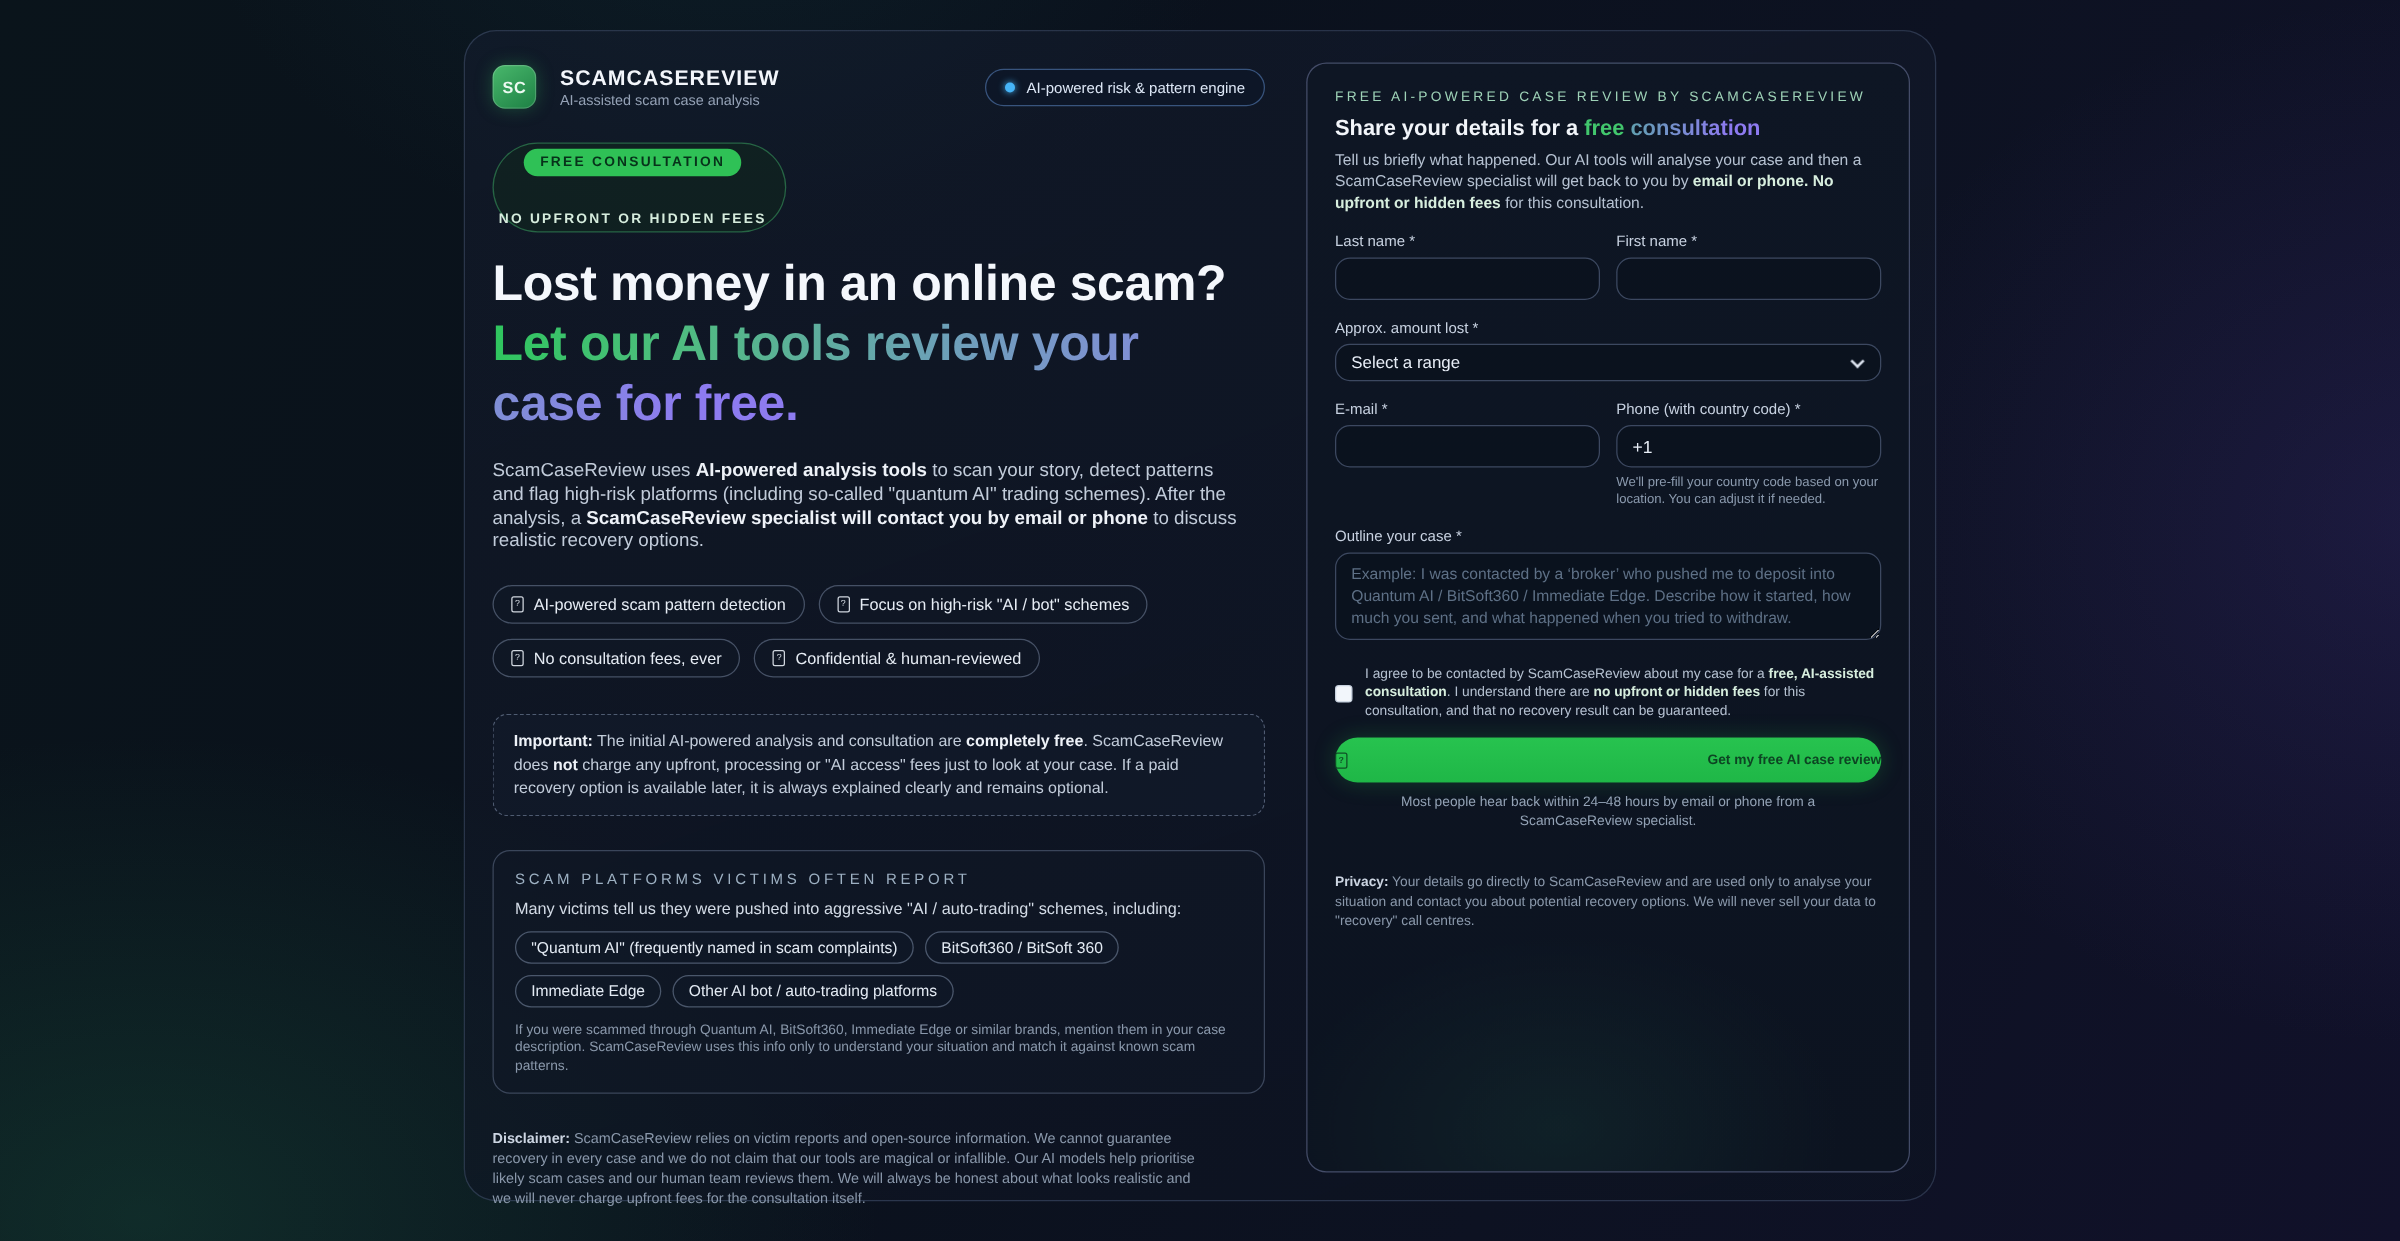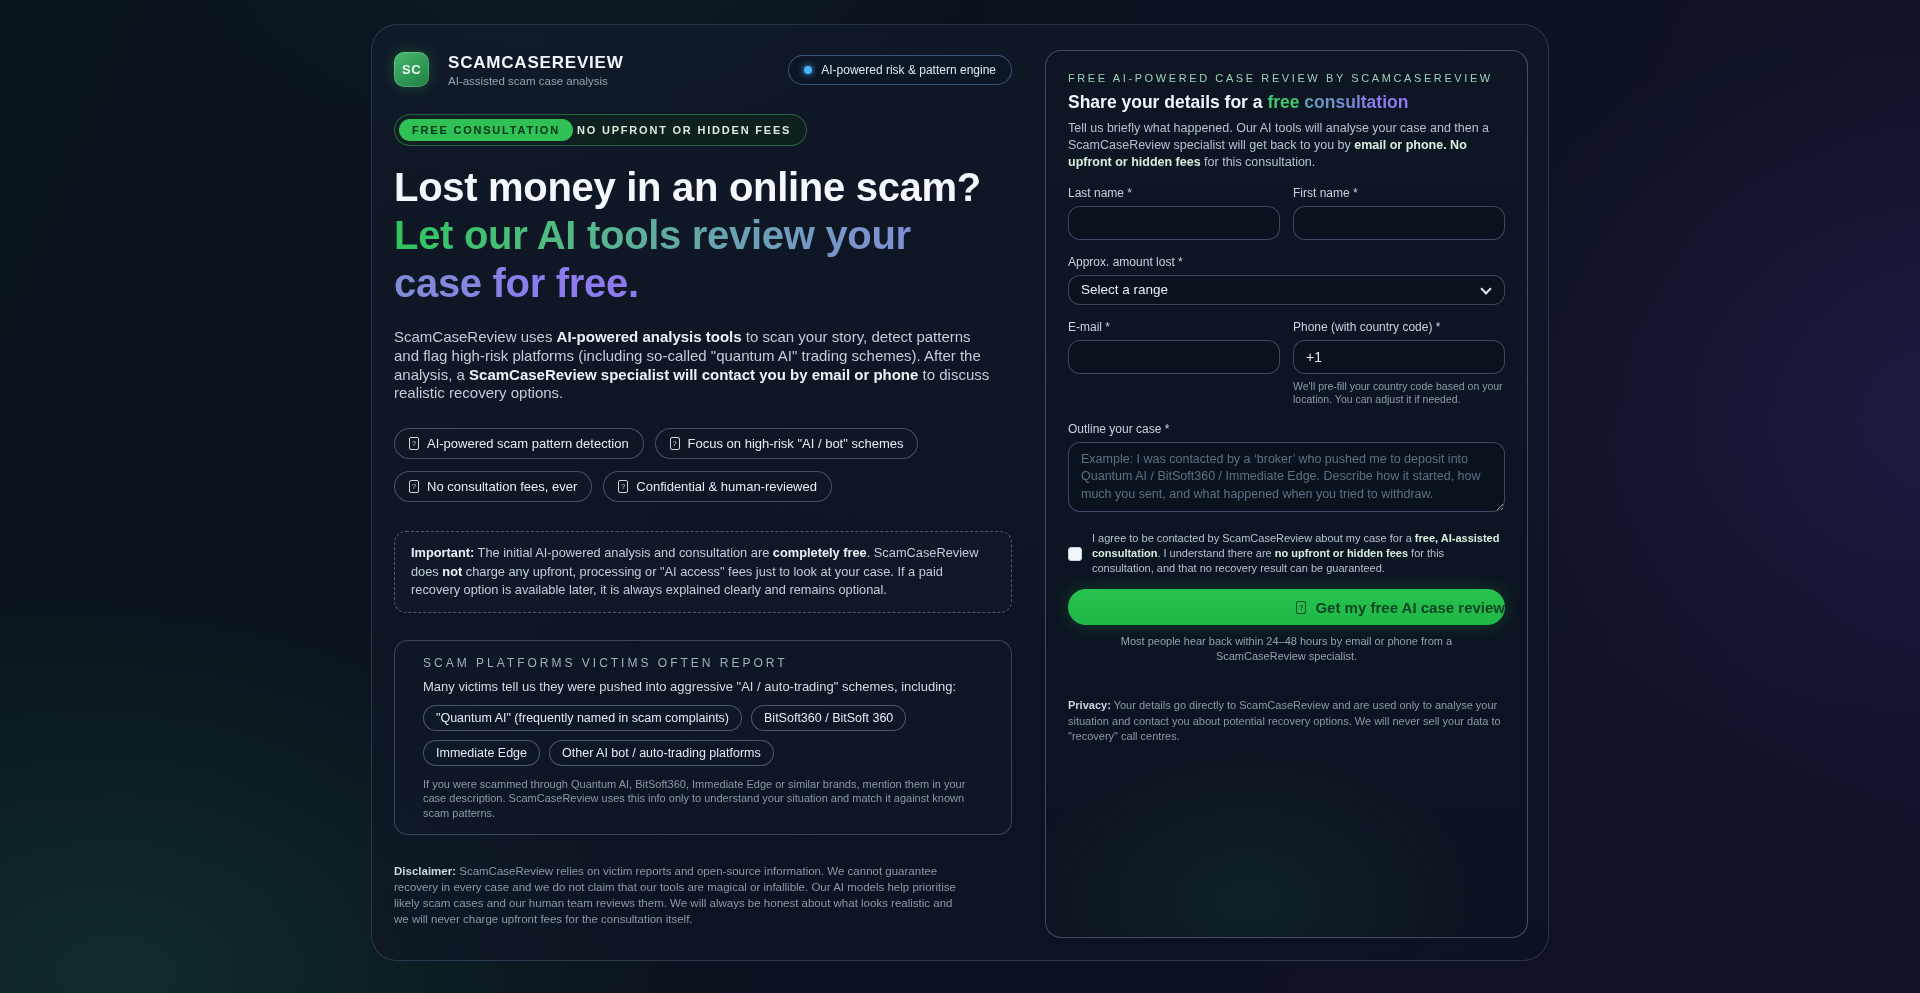--- a/index.html
+++ b/index.html
@@ -39,25 +39,25 @@
   .engine-badge {
     display:inline-flex; align-items:center; gap:9px;
     border:1px solid rgba(92,134,196,0.55);
     background:rgba(13,23,40,0.8);
     border-radius:999px; padding:7px 15px;
     font-size:12px; color:#dde7f6;
   }
   .dot { width:8px; height:8px; border-radius:50%; background:#46b4f7; box-shadow:0 0 6px #46b4f7; }
 
   .hero-pill {
-    display:inline-flex; align-items:center; gap:4px;
+    display:inline-flex; align-items:center; gap:28px;
     margin-top:27px;
     border:1px solid rgba(62,170,104,0.5);
     background:rgba(17,40,30,0.55);
-    border-radius:999px; padding:4px 15px 4px 4px;
+    border-radius:999px; padding:4px 15px 4px 4px;flex-direction:column;
   }
   .hero-pill-primary {
     background:#2fc156; color:#07321a;
     font-size:11px; font-weight:700; letter-spacing:1.8px;
     border-radius:999px; padding:5px 13px;
   }
   .hero-pill-secondary { font-size:11px; font-weight:700; letter-spacing:1.8px; color:#d6ecdd; }
 
   .headline {
     margin-top:17px; width:590px;
@@ -97,21 +97,21 @@
     padding:12px 16px;
     font-size:12.8px; line-height:1.45; color:#c2ccda;
   }
   .important .b { color:#eef2f8; }
 
   .platforms {
     margin-top:27px; width:618px;
     border:1px solid rgba(112,128,158,0.45);
     border-radius:14px;
     background:rgba(15,23,38,0.5);
-    padding:15px 28px 13px;
+    padding:15px 17px 13px;
   }
   .platforms-title { font-size:12px; letter-spacing:3px; color:#9db0c2; }
   .platforms-desc { margin-top:9px; font-size:13px; color:#d3dbe6; }
   .pchips { margin-top:11px; display:flex; flex-wrap:wrap; gap:9px 9px; }
   .pchip {
     border:1px solid rgba(124,140,165,0.55);
     border-radius:999px; padding:5px 12px;
     font-size:12.5px; color:#e3eaf3;
     background:rgba(18,26,42,0.3);
   }
@@ -177,23 +177,23 @@
     width:14px; height:14px; flex:none; margin-top:2px;
     background:#f2f6fb; border:1px solid #c8d2df; border-radius:3px;
     cursor:pointer;
   }
   .consent-text { font-size:11px; line-height:1.35; color:#b5c1d1; }
 
   .submit-btn {
     margin-top:14px; width:100%; height:36px;
     border:none; border-radius:999px;
     background:linear-gradient(180deg,#27c34f,#1fb747);
-    color:#0d4423; font-size:15px; font-weight:600;
+    color:#0d4423; font-size:11px; font-weight:600;
     font-family:inherit;
-    display:flex; align-items:center; justify-content:flex-end; gap:9px;
+    display:flex; align-items:center; justify-content:space-between; gap:9px;
     cursor:pointer;
     box-shadow:0 0 18px rgba(35,185,75,0.25);
   }
   .followup { margin-top:9px; padding:0 20px; text-align:center; font-size:11px; line-height:1.35; color:#93a2b5; }
   .privacy { margin-top:34px; font-size:11px; line-height:1.4; color:#8a98ab; }
   .privacy .b { color:#ccd5e2; }
 </style>
 </head>
 <body>
 

